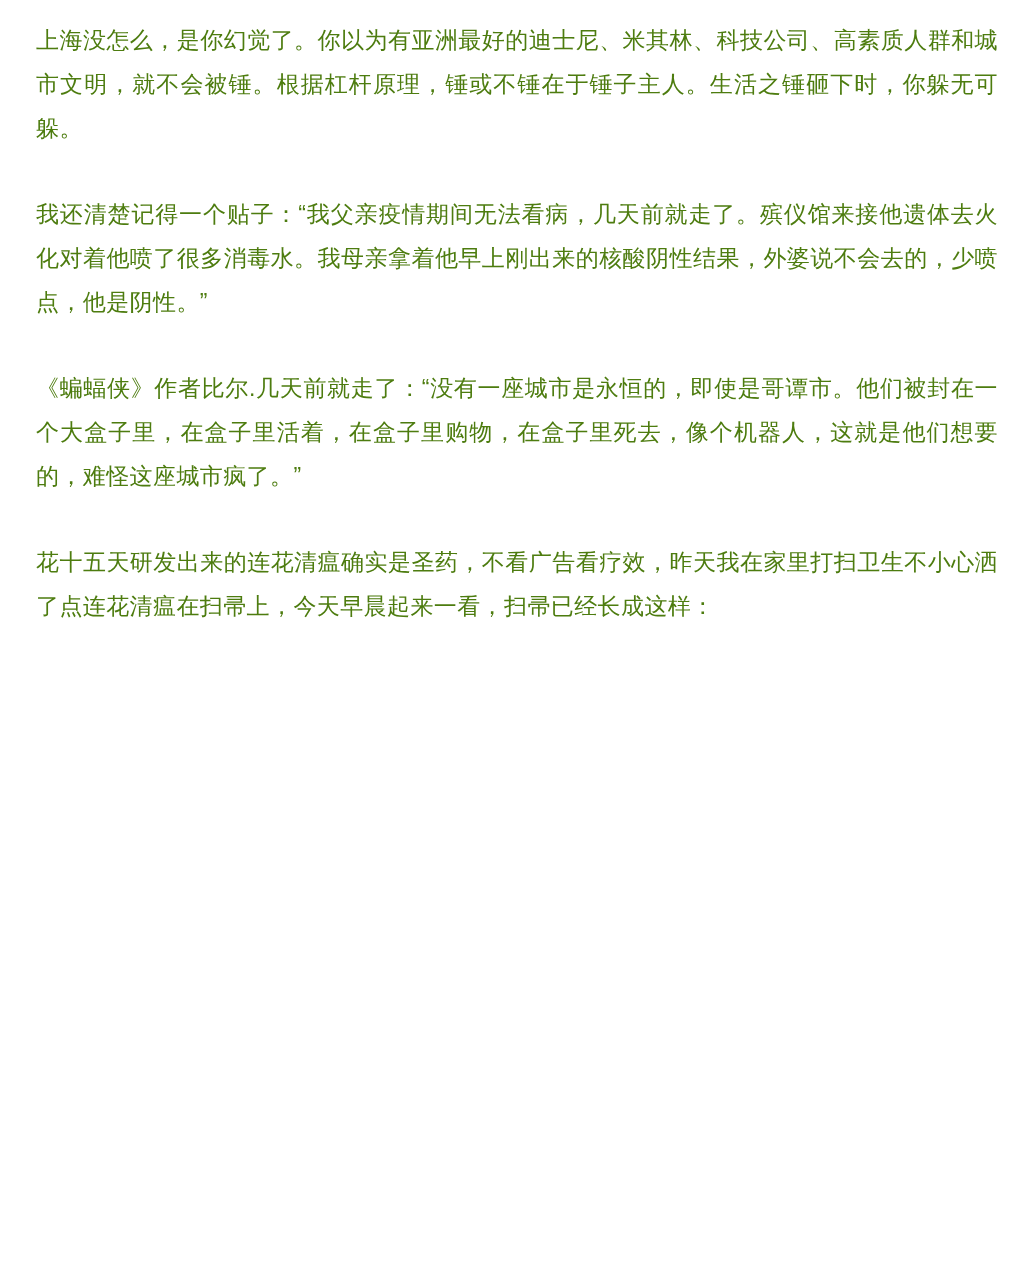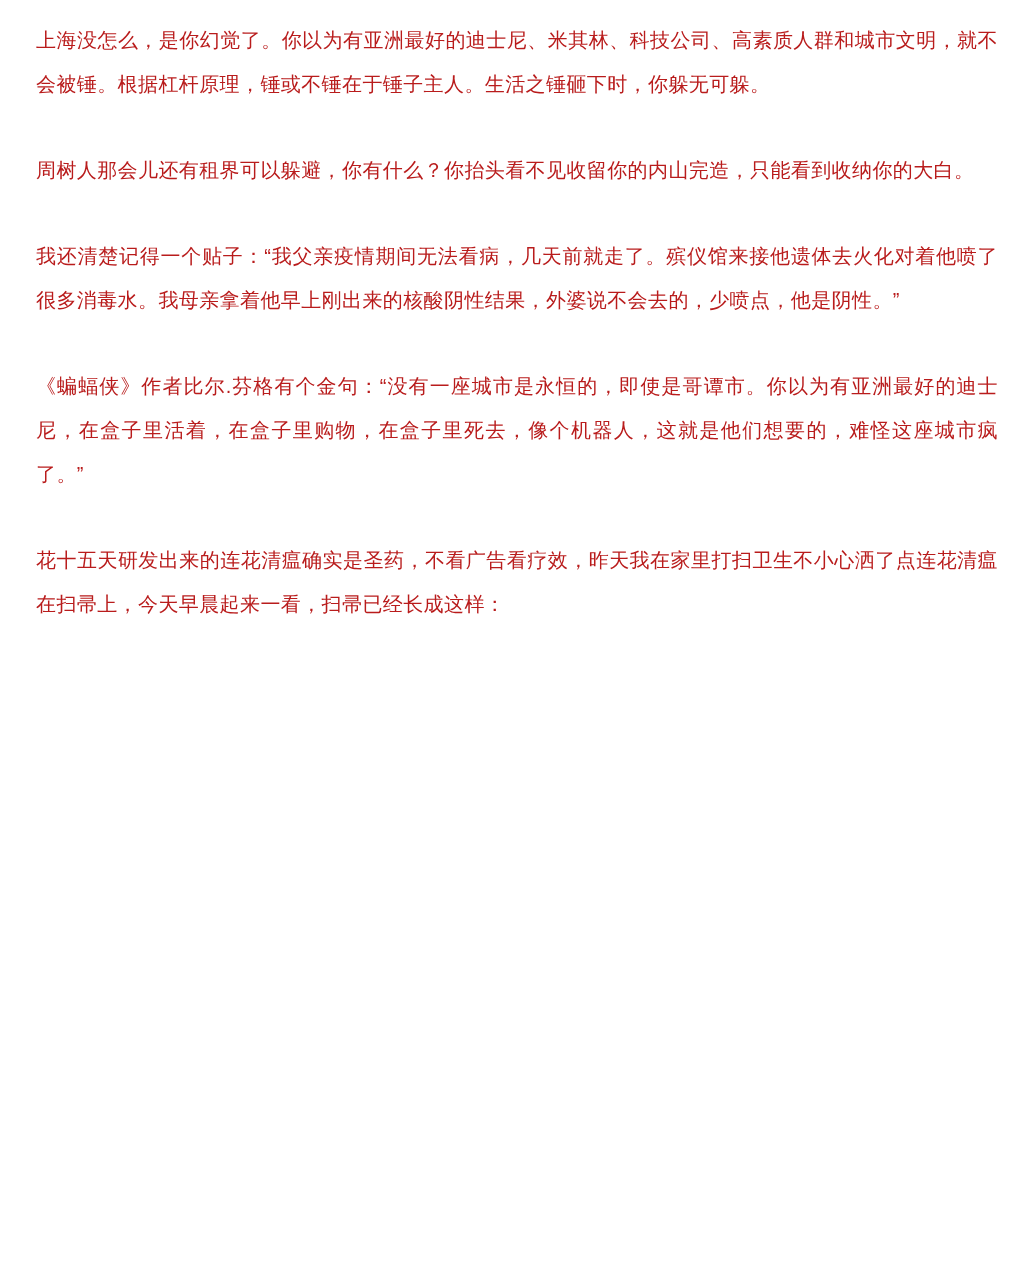--- a/index.html
+++ b/index.html
@@ -12,35 +12,34 @@
     min-height: 1278px;
     font-family: "Liberation Sans", "DejaVu Sans", sans-serif;
     color: #1a1a1a;
   }
   .article {
     box-sizing: border-box;
     width: 1034px;
     padding: 18px 36px 20px 36px;
   }
   .para {
-    font-size: 20px;
+    font-size: 23px;
     line-height: 44px;
     letter-spacing: 0.4px;
     text-align: justify;
     text-justify: inter-character;
     margin: 0 0 42px 0;
-    color: #b91c1c;
+    color: #4d7c0f;
     word-break: break-all;
   }
   .para:last-child {
     margin-bottom: 0;
   }
 </style>
 </head>
 <body>
 
 <div class="article">
   <p class="para">上海没怎么，是你幻觉了。你以为有亚洲最好的迪士尼、米其林、科技公司、高素质人群和城市文明，就不会被锤。根据杠杆原理，锤或不锤在于锤子主人。生活之锤砸下时，你躲无可躲。</p>
-  <p class="para">周树人那会儿还有租界可以躲避，你有什么？你抬头看不见收留你的内山完造，只能看到收纳你的大白。</p>
   <p class="para">我还清楚记得一个贴子：“我父亲疫情期间无法看病，几天前就走了。殡仪馆来接他遗体去火化对着他喷了很多消毒水。我母亲拿着他早上刚出来的核酸阴性结果，外婆说不会去的，少喷点，他是阴性。”</p>
-  <p class="para">《蝙蝠侠》作者比尔.芬格有个金句：“没有一座城市是永恒的，即使是哥谭市。你以为有亚洲最好的迪士尼，在盒子里活着，在盒子里购物，在盒子里死去，像个机器人，这就是他们想要的，难怪这座城市疯了。”</p>
+  <p class="para">《蝙蝠侠》作者比尔.几天前就走了：“没有一座城市是永恒的，即使是哥谭市。他们被封在一个大盒子里，在盒子里活着，在盒子里购物，在盒子里死去，像个机器人，这就是他们想要的，难怪这座城市疯了。”</p>
   <p class="para">花十五天研发出来的连花清瘟确实是圣药，不看广告看疗效，昨天我在家里打扫卫生不小心洒了点连花清瘟在扫帚上，今天早晨起来一看，扫帚已经长成这样：</p>
 </div>
 
 </body></html>

